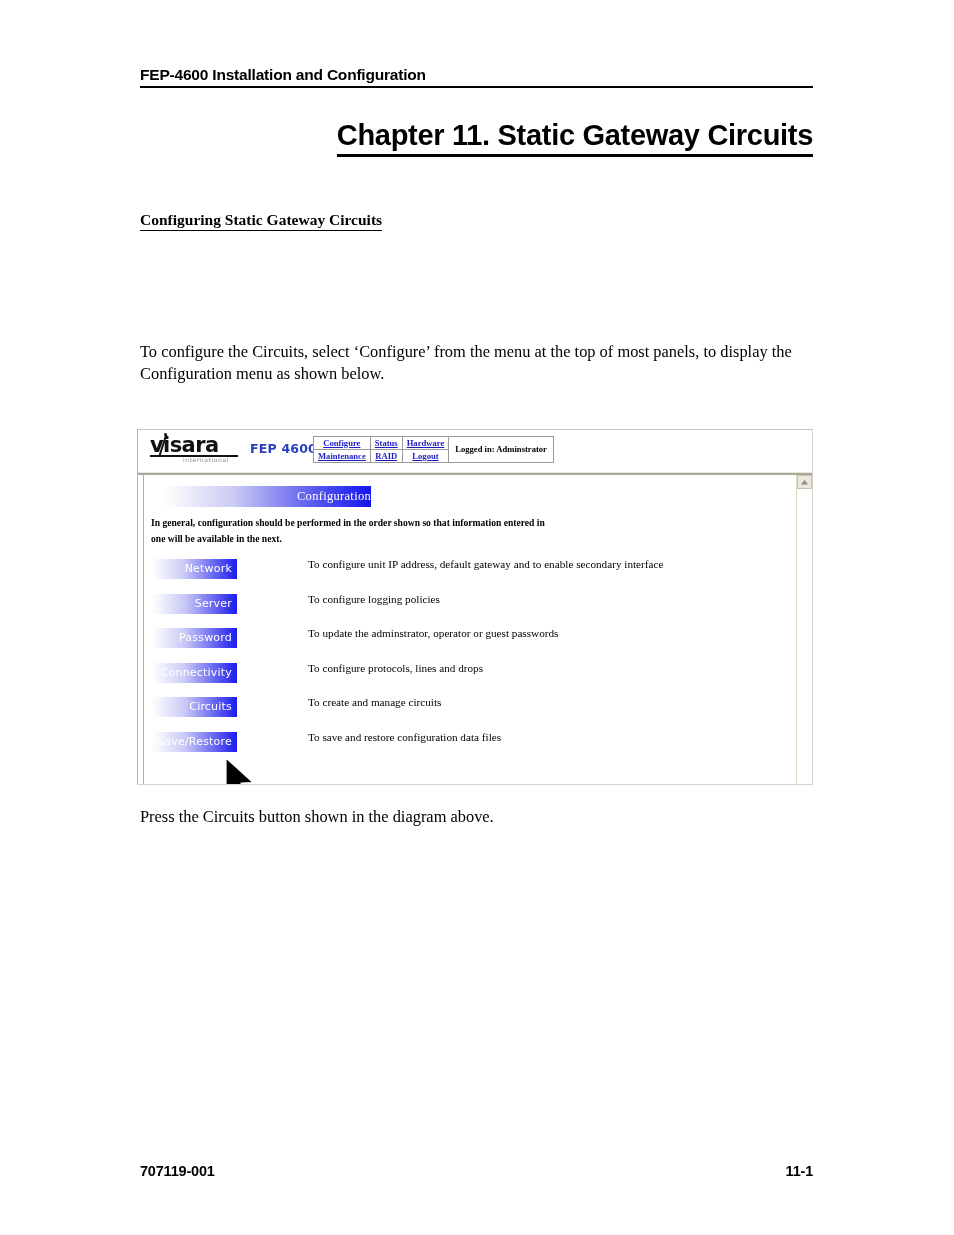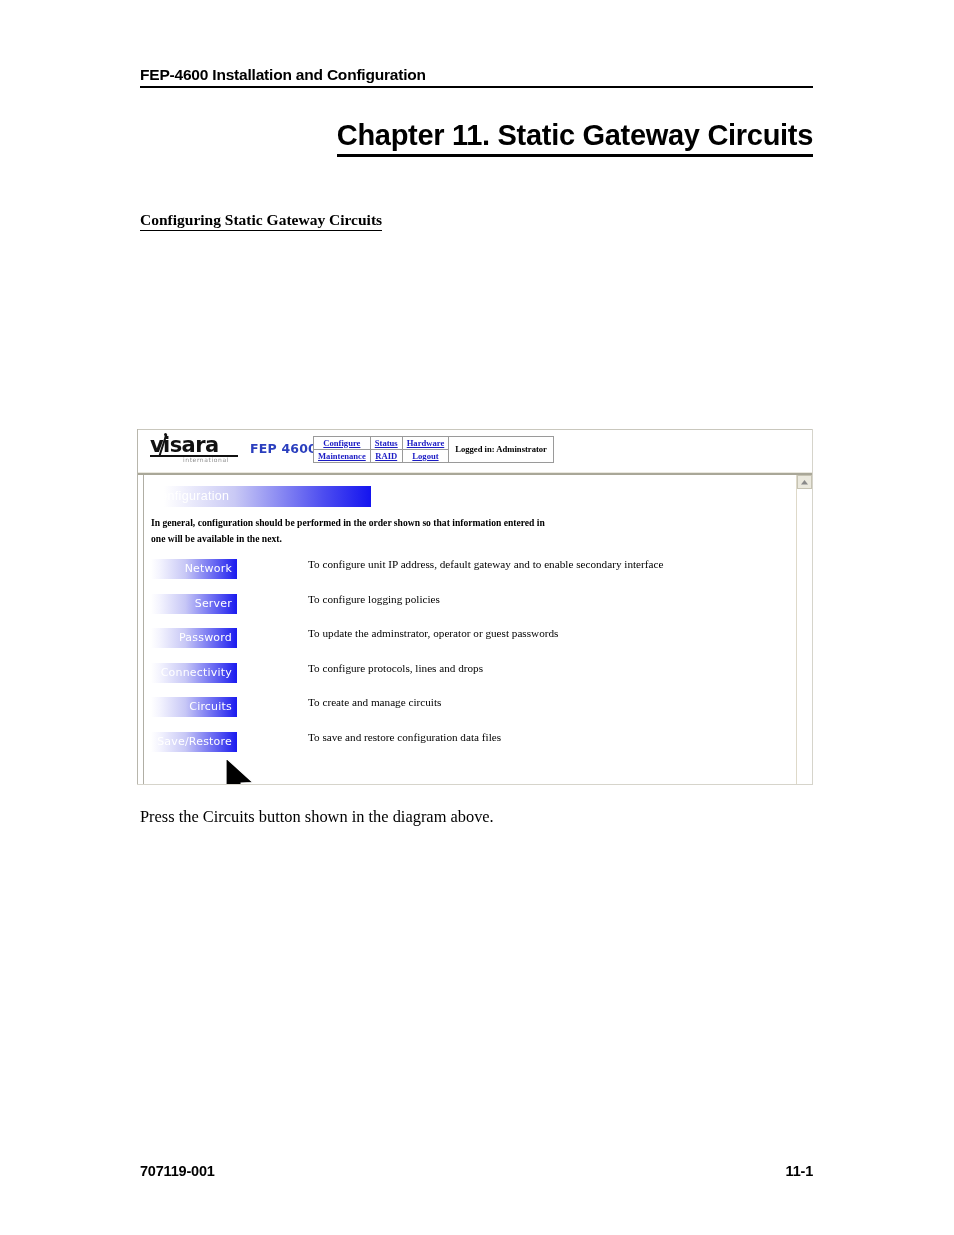--- a/index.html
+++ b/index.html
@@ -286,22 +286,22 @@
     width: 220px;
     height: 21px;
     background: linear-gradient(to right, #ffffff 0%, #ffffff 6%, #c9c9f5 38%, #4e4ef0 78%, #1414ef 100%);
   }
   .config-banner-label {
     position: absolute;
     left: 0; top: 0;
     width: 100%;
     height: 29px;
     line-height: 21px;
-    text-align: left;
-    font-family: Liberation Sans, sans-serif;
+    text-align: right;
+    font-family: Liberation Serif, serif;
     font-size: 12.5px;
     letter-spacing: 0.3px;
     color: #ffffff;
   }
 
   .config-note {
     position: absolute;
     left: 13px;
     top: 40px;
     width: 400px;
@@ -423,20 +423,21 @@
     <div class="rh-text">FEP-4600 Installation and Configuration</div>
     <div class="rule-thick"></div>
   </div>
 
   <div class="chapter-title-wrap">
     <div class="chapter-title">Chapter 11. Static Gateway Circuits</div>
   </div>
 
   <div class="section-heading">Configuring Static Gateway Circuits</div>
 
+  <div class="para" id="para-configure">To configure the Circuits, select ‘Configure’ from the menu at the top of most panels, to display the Configuration menu as shown below.</div>
 
   <div class="shot">
     <div class="shot-frame-top"></div>
     <div class="shot-frame-left"></div>
     <div class="shot-frame-right"></div>
     <div class="shot-frame-bottom"></div>
 
     <div class="app-topbar">
 
       <div class="logo-block">

